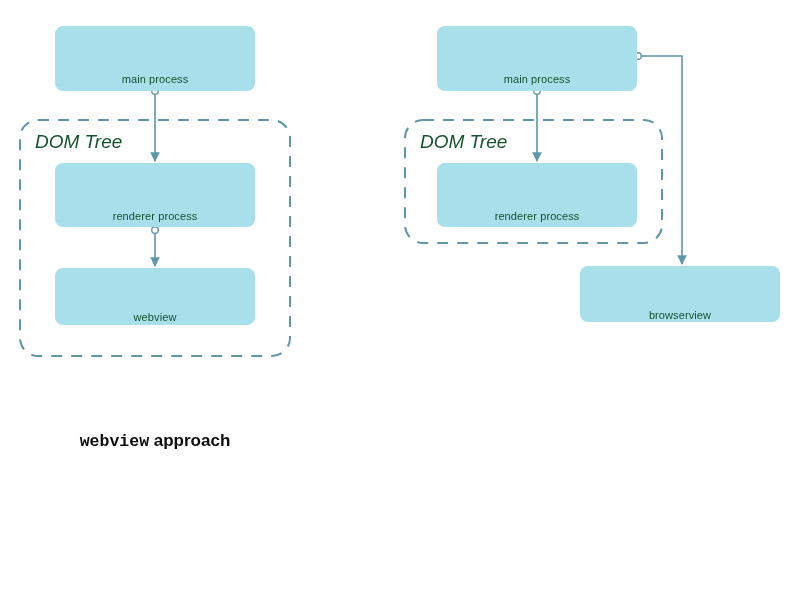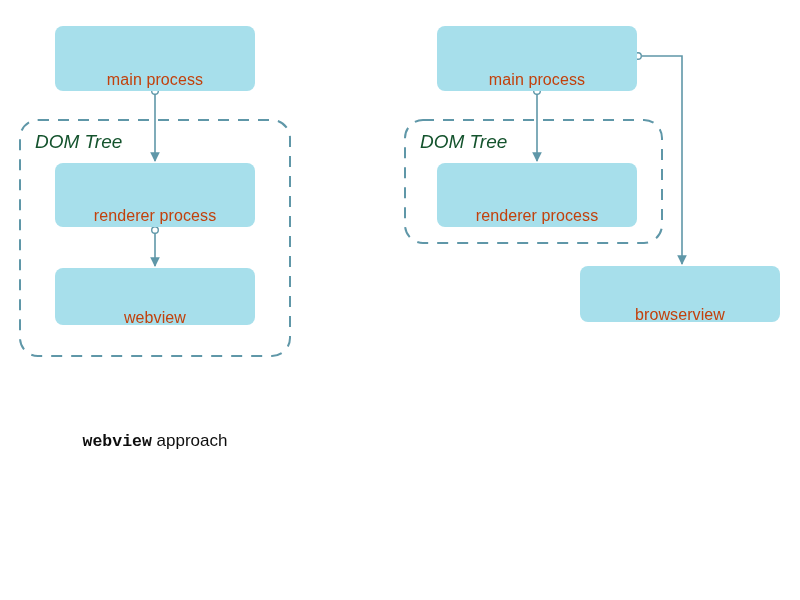--- a/index.html
+++ b/index.html
@@ -30,22 +30,22 @@
   .node-box {
     position: absolute;
     background: #a7dfeb;
     border-radius: 8px;
     display: flex;
     align-items: center;
     justify-content: center;
     box-sizing: border-box;
   }
   .node-label {
-    color: #c2410c;
-    font-size: 16px;
+    color: #14532d;
+    font-size: 11px;
     font-family: "Liberation Sans", sans-serif;
     letter-spacing: 0.1px;
     white-space: nowrap;
     line-height: 1;
     margin-top: 42px;
   }
   .group-label {
     position: absolute;
     color: #14532d;
     font-size: 19px;
@@ -63,21 +63,21 @@
     white-space: nowrap;
     line-height: 1;
   }
   .caption .mono {
     font-family: "Liberation Mono", "DejaVu Sans Mono", monospace;
     font-weight: bold;
     font-size: 16.5px;
   }
   .caption .plain {
     font-family: "Liberation Sans", sans-serif;
-    font-weight: normal;
+    font-weight: bold;
   }
 </style>
 </head>
 <body>
 
 <div id="diagram-root">
 
   <svg class="layer" viewBox="0 0 800 600">
     <defs>
       <marker id="arrowhead" viewBox="0 0 10 10" refX="9" refY="5" markerWidth="6" markerHeight="6" orient="auto-start-reverse">

